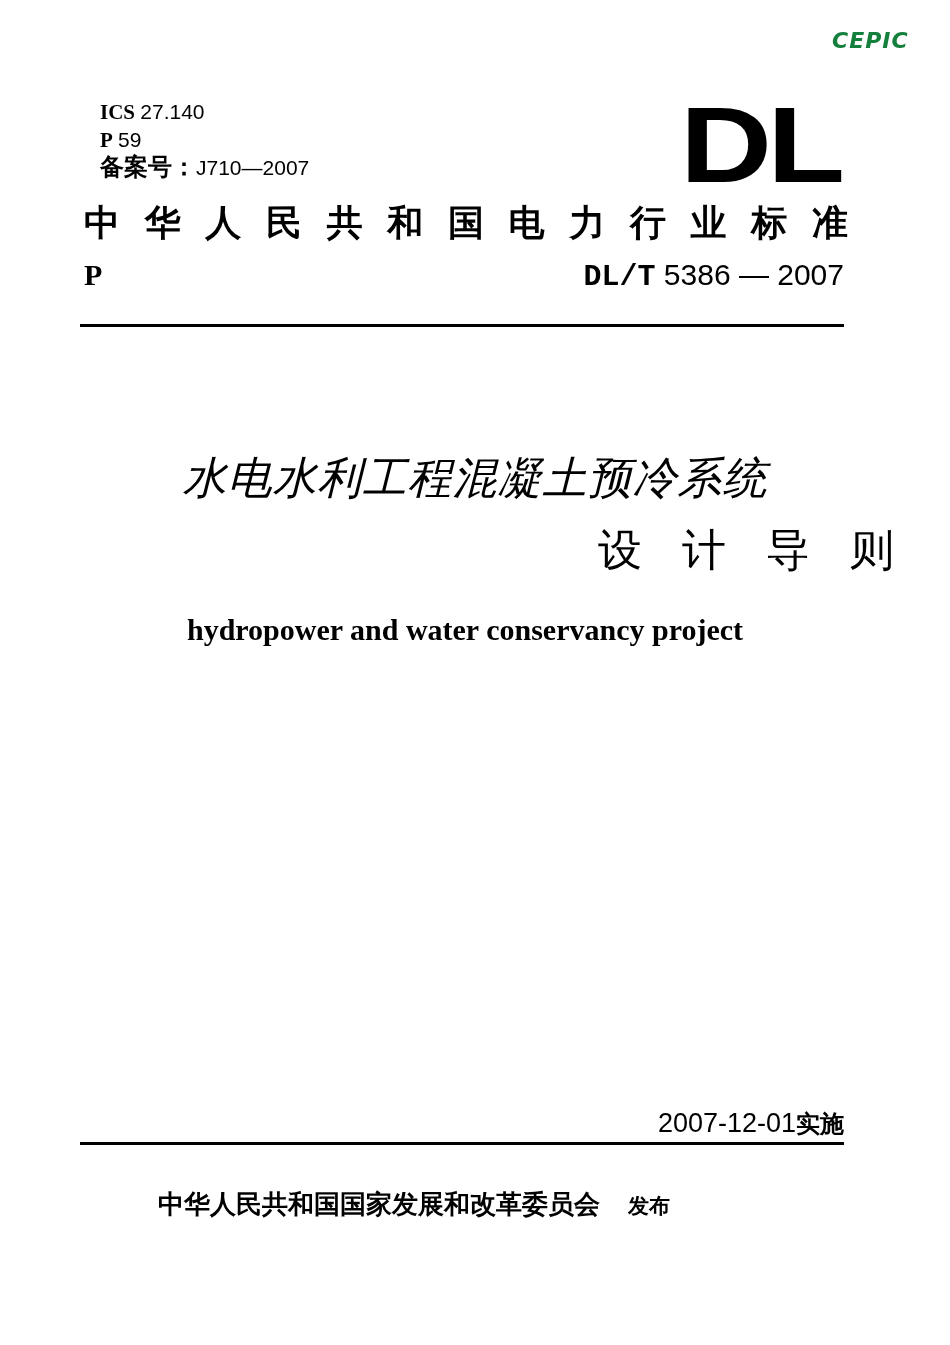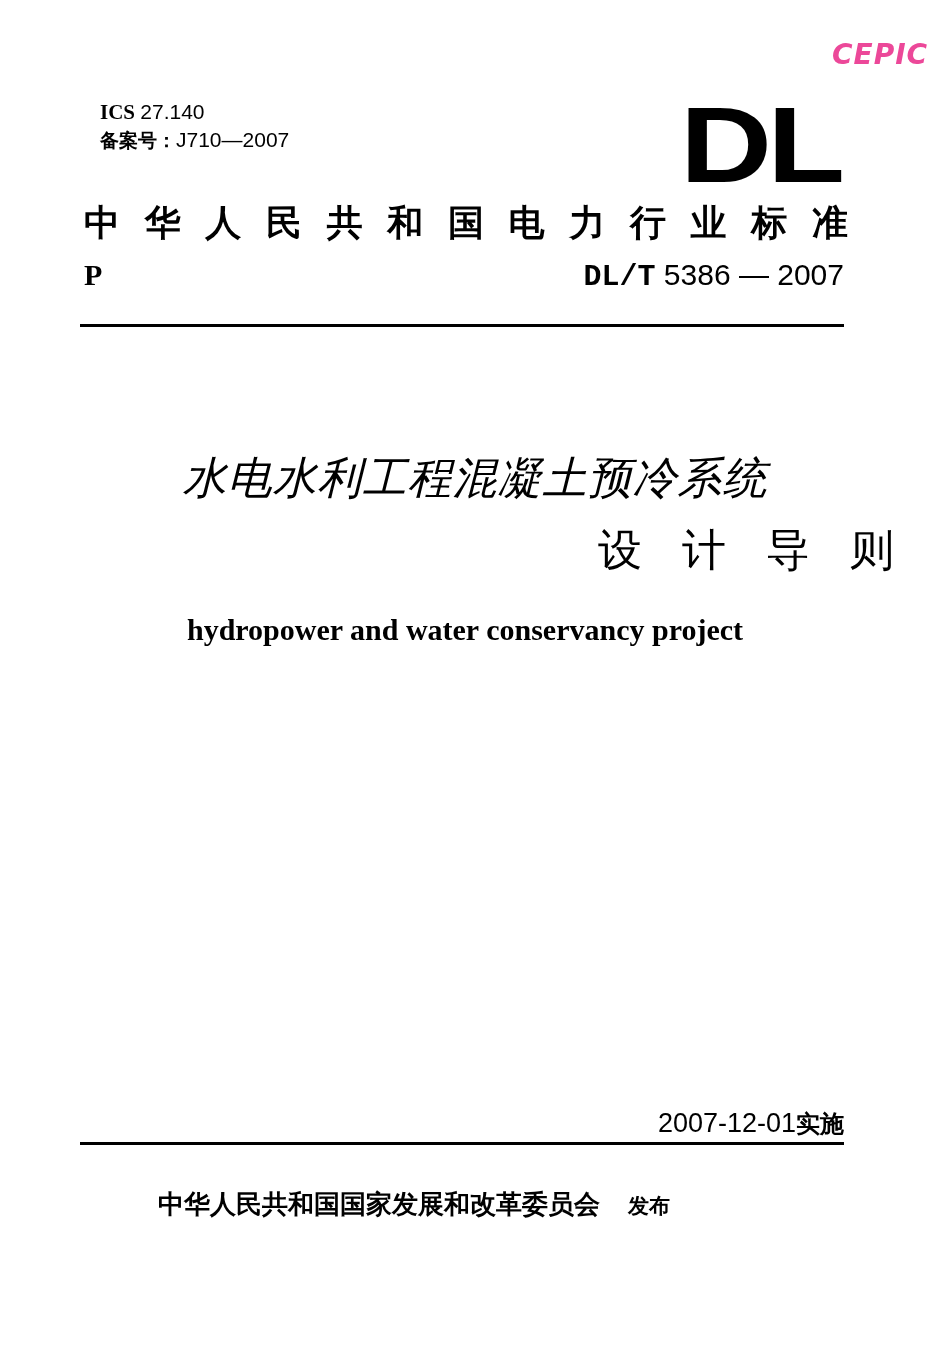--- a/index.html
+++ b/index.html
@@ -1,20 +1,20 @@
 <!DOCTYPE html>
 <html><head>
   <meta charset="utf-8">
   <style>
     html, body { margin: 0; padding: 0; background: #ffffff; }
     body { width: 950px; height: 1345px; position: relative; overflow: hidden; color: #000; }
     .abs { position: absolute; }
     .watermark {
       left: 832px; top: 28px; font-family: "DejaVu Sans", sans-serif;
-      font-style: italic; font-size: 28px; letter-spacing: 1px; color: #ec4899; font-weight: bold; margin-top: 10px;
+      font-style: italic; font-size: 22px; letter-spacing: 1px; color: #15803d; font-weight: bold;
     }
     .codes { left: 100px; top: 98px; font-family: "Liberation Serif", serif; font-size: 21px; line-height: 27px; }
     .codes .row { display: block; white-space: nowrap; }
     .codes .num { font-family: "Liberation Sans", sans-serif; }
     .codes .bold { font-weight: bold; }
     .logo {
       left: 680px; top: 100px; font-family: "Liberation Sans", sans-serif; font-weight: 900;
       font-size: 108px; line-height: 90px; letter-spacing: -4px; transform: scaleX(1.18); transform-origin: left top;
     }
     .std-cat {
@@ -48,21 +48,22 @@
     }
     .publisher .pub-label { font-size: 21px; margin-left: 28px; }
   </style>
 </head>
 <body>
 
 <div class="abs watermark">CEPIC</div>
 
 <div class="abs codes">
   <span class="row"><span class="bold">ICS</span> <span class="num">27.140</span></span>
-  <span class="row"><span style="font-family:Liberation Mono, monospace;font-size:19px;font-weight:bold">备案号：</span><span class="num">J710—2007</span></span>
+  <span class="row"><span class="bold">P</span> <span class="num">59</span></span>
+  <span class="row"><span style="font-family:Liberation Mono, monospace;font-size:24px;font-weight:bold">备案号：</span><span class="num">J710—2007</span></span>
 </div>
 
 <div class="abs logo">DL</div>
 
 <div class="abs std-cat">
   <span>中</span>
   <span>华</span>
   <span>人</span>
   <span>民</span>
   <span>共</span>

